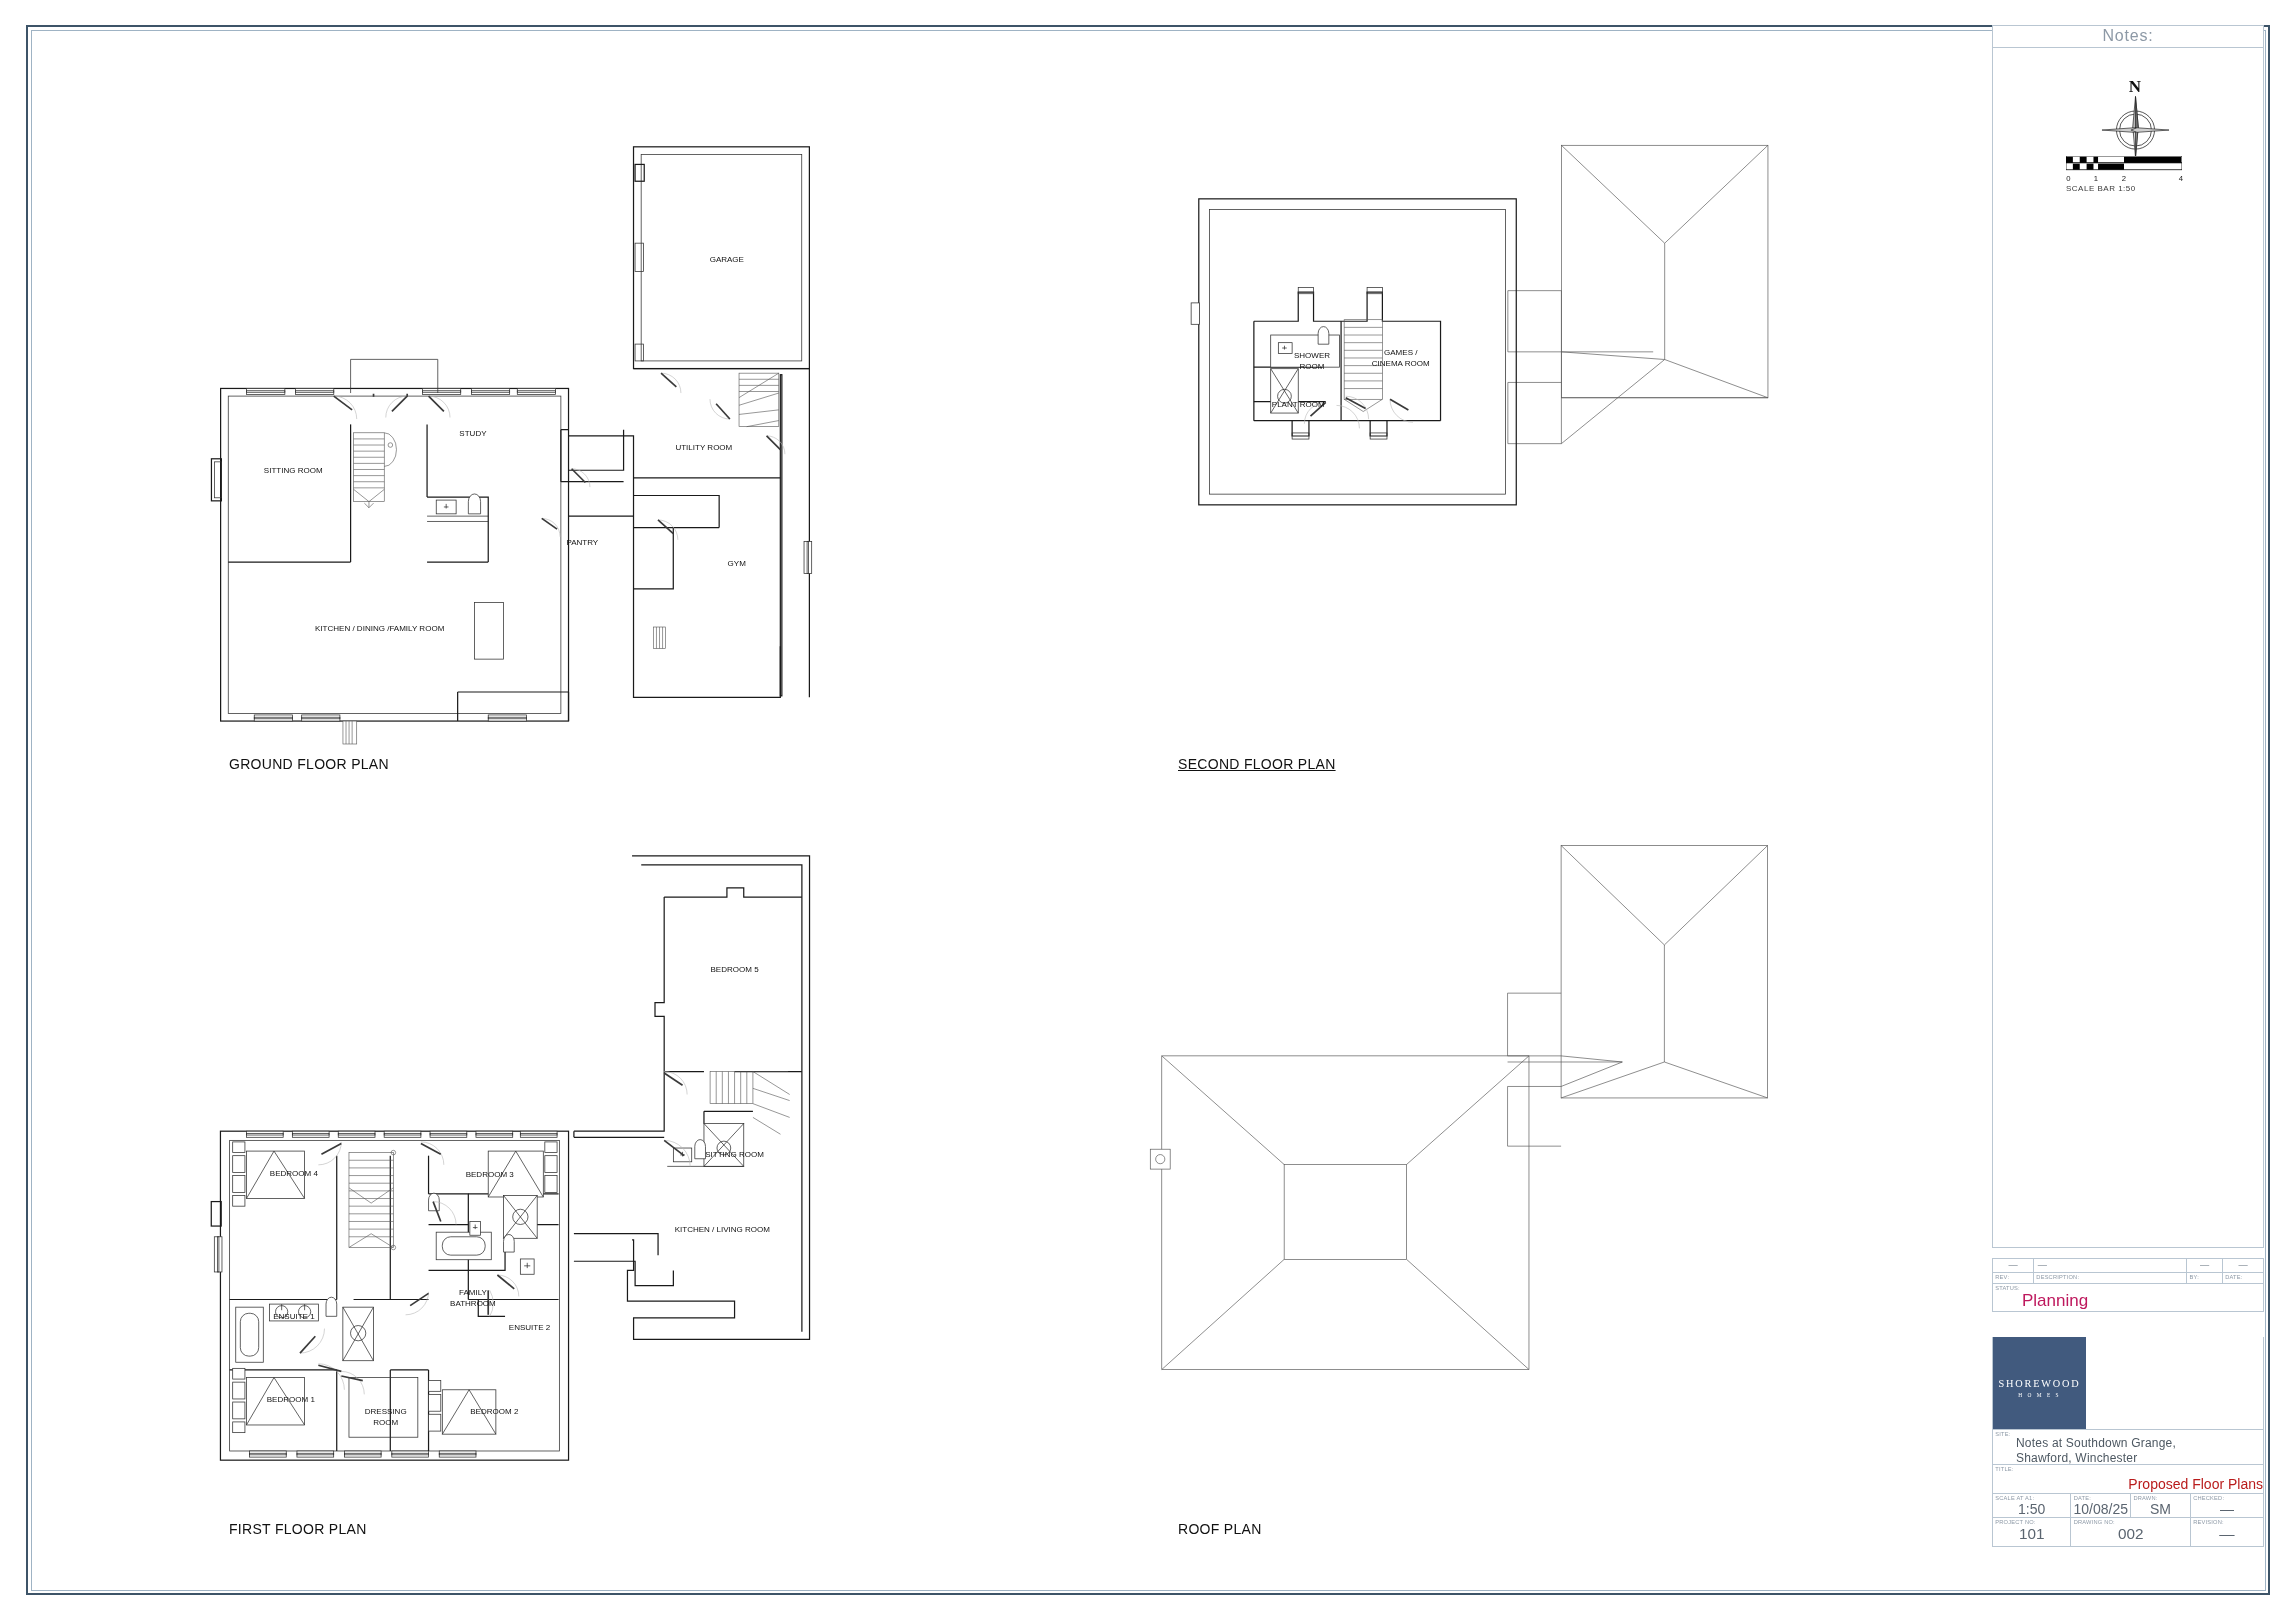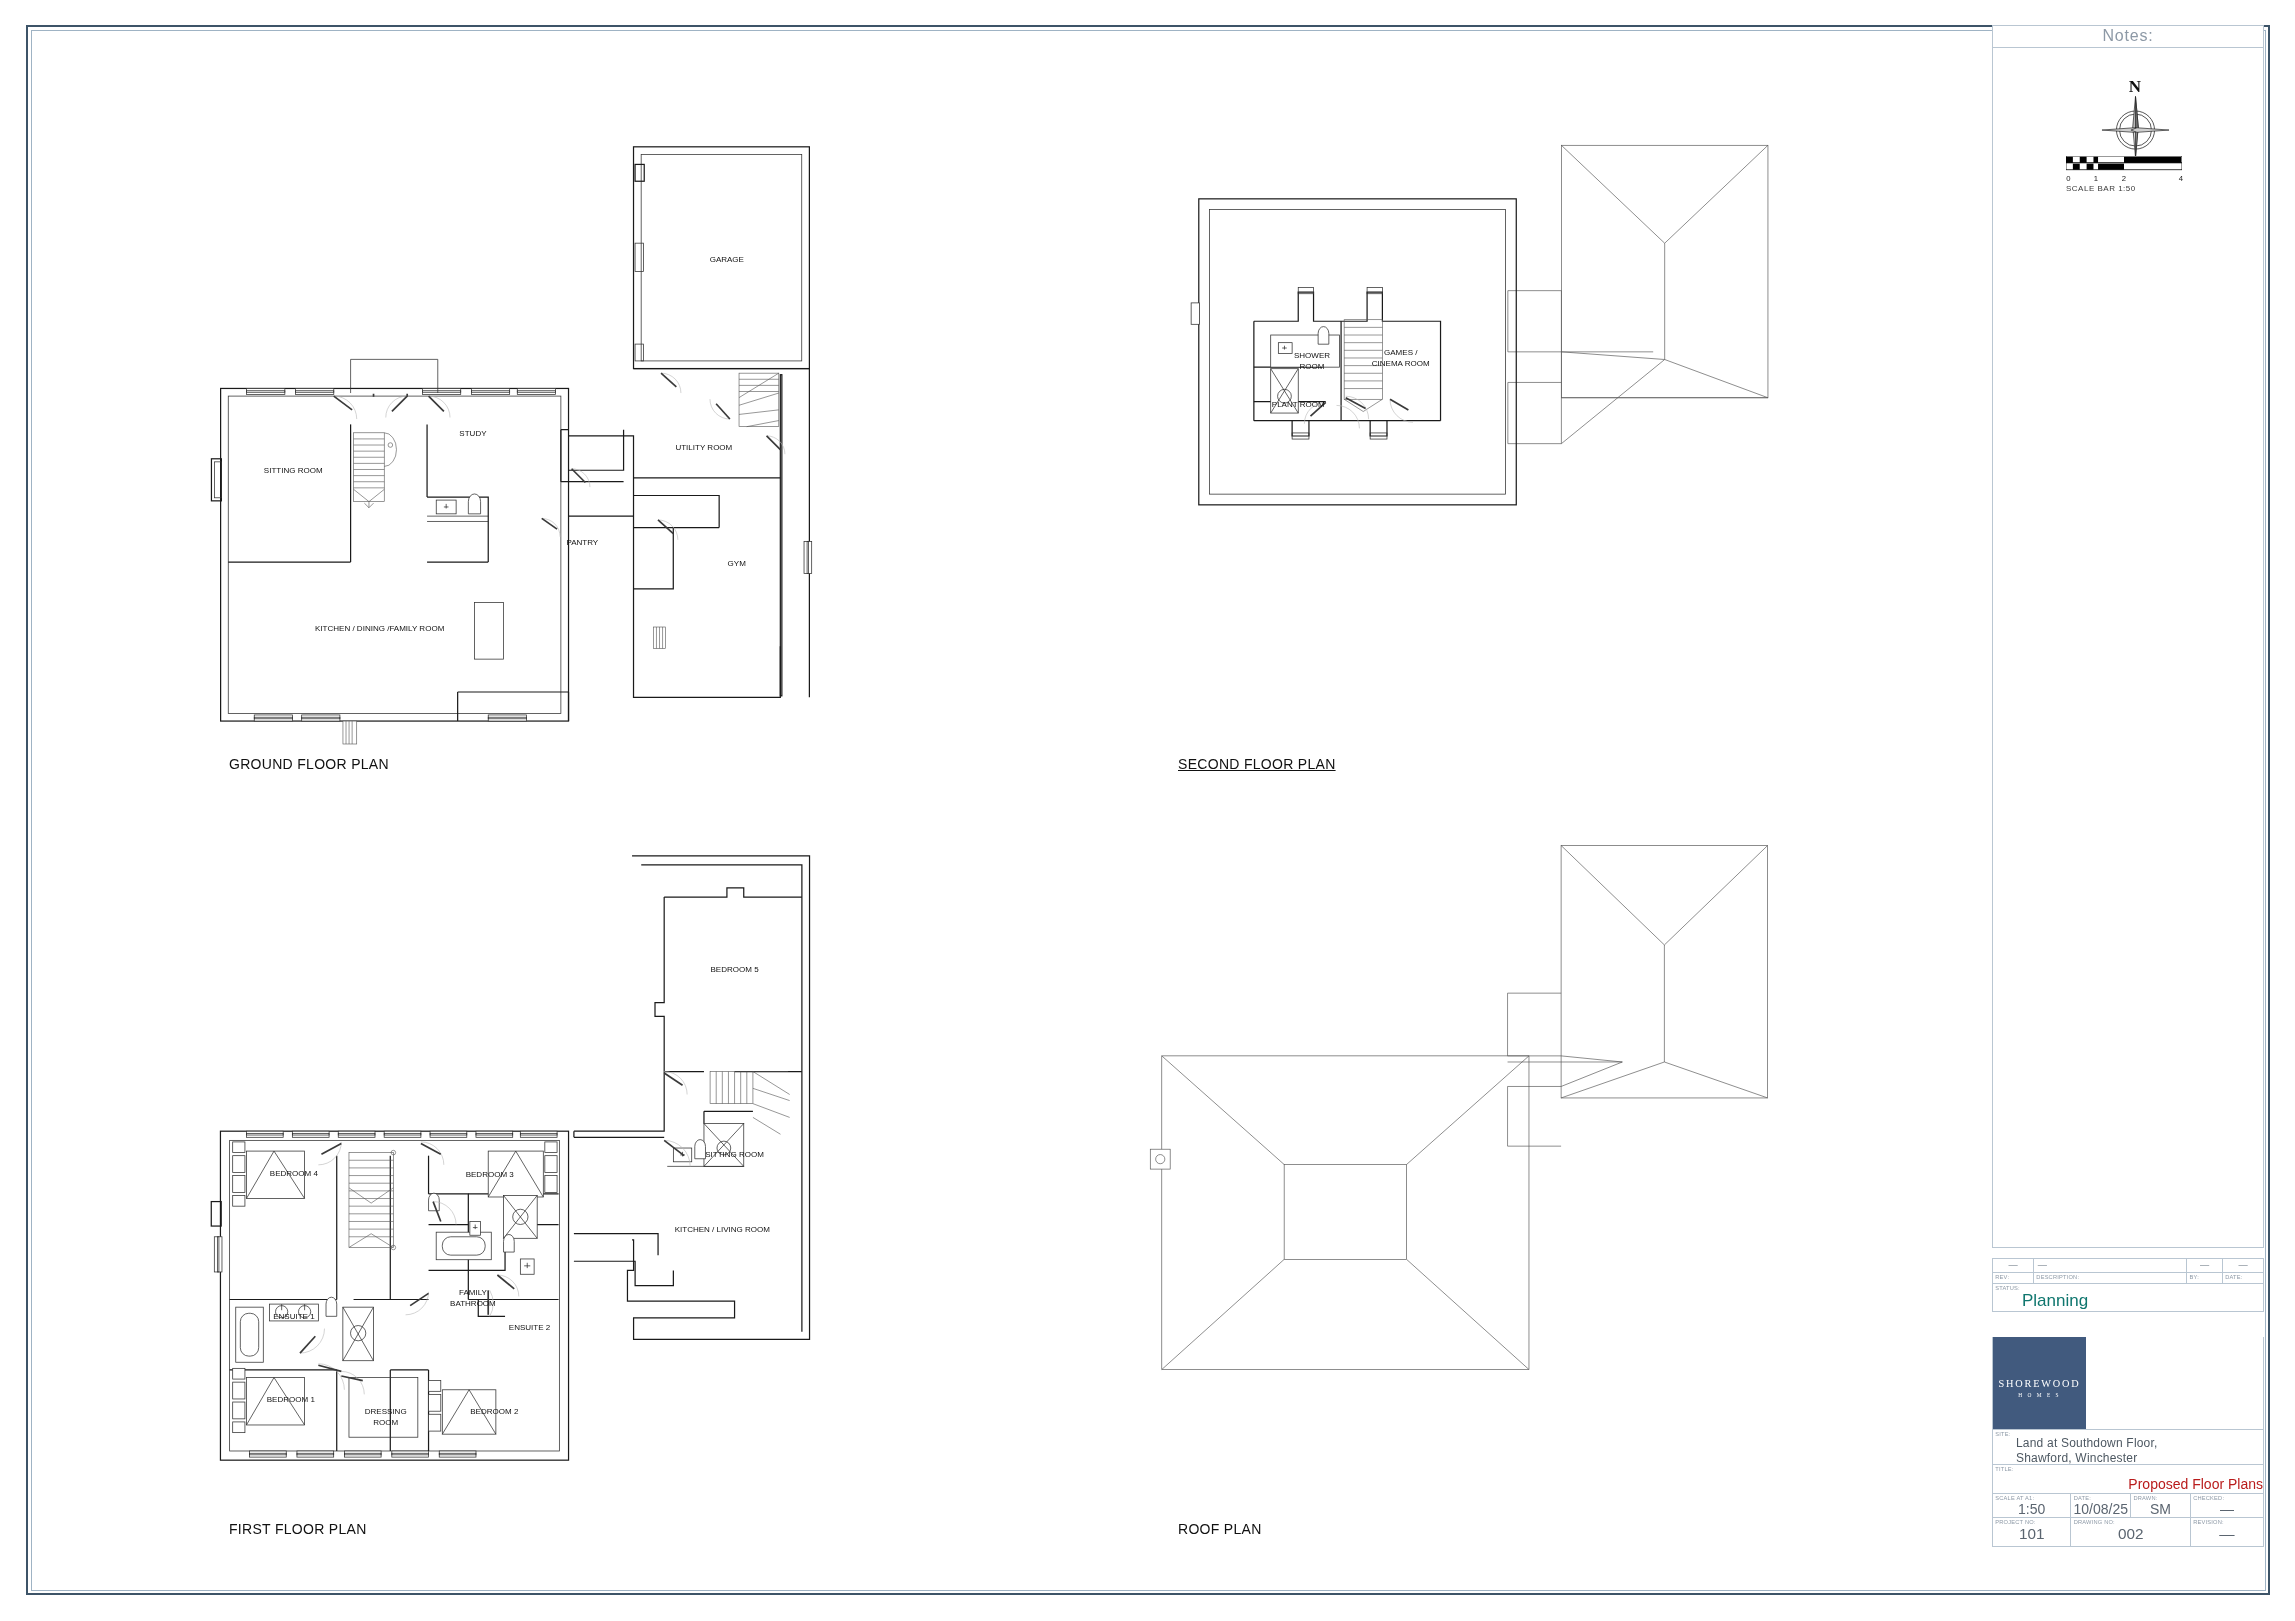--- a/index.html
+++ b/index.html
@@ -42,21 +42,21 @@
   .tb-table{width:100%;border-collapse:collapse;table-layout:fixed;}
   .tb-table td{border:0.8px solid #b9c6d2;padding:0;vertical-align:top;position:relative;}
   .lbl{font-size:5.7px;color:#8d99a6;letter-spacing:0.2px;padding:0.8px 0 0 2.3px;display:block;
        line-height:1.1;}
   .val{display:block;text-align:center;color:#5b6570;line-height:1.05;}
 
   .rev-dash{height:13px;text-align:center;color:#7d8894;font-size:9.2px;line-height:13px;}
   .rev-lbl{height:10px;}
 
   #status-row{height:23px;}
-  #status-val{font-size:17px;color:#0f766e;padding-left:29px;line-height:20px;text-align:left;}
+  #status-val{font-size:17px;color:#be185d;padding-left:29px;line-height:20px;text-align:left;}
 
   
   #logo-row{display:flex;border:0.8px solid #b9c6d2;border-top:none;height:93px;
             box-sizing:border-box;}
   #logo-box{width:93px;background:#415a7e;display:flex;flex-direction:column;
             align-items:center;justify-content:center;}
   #logo-name{font-family:"Liberation Serif",serif;color:#fff;font-size:10.3px;
              letter-spacing:1.8px;line-height:1;margin-top:11px;}
   #logo-sub{font-family:"Liberation Serif",serif;color:#fff;font-size:5.4px;
             letter-spacing:2px;margin-top:3.8px;line-height:1;}
@@ -615,21 +615,21 @@
 
     <div id="logo-row">
       <div id="logo-box">
         <div id="logo-name">SHOREWOOD</div>
         <div id="logo-sub">H O M E S</div>
       </div>
     </div>
 
     <div id="site-row">
       <span class="lbl">SITE:</span>
-      <div class="big-val" style="margin-top:-1.5px">Land at Southdown Floor,</div>
+      <div class="big-val" style="margin-top:-1.5px">Notes at Southdown Grange,</div>
       <div class="big-val">Shawford, Winchester</div>
     </div>
 
     <div id="title-row">
       <span class="lbl">TITLE:</span>
       <div id="title-val">Proposed Floor Plans</div>
     </div>
 
     <table class="tb-table" style="margin-top:-0.8px">
       <tbody>

